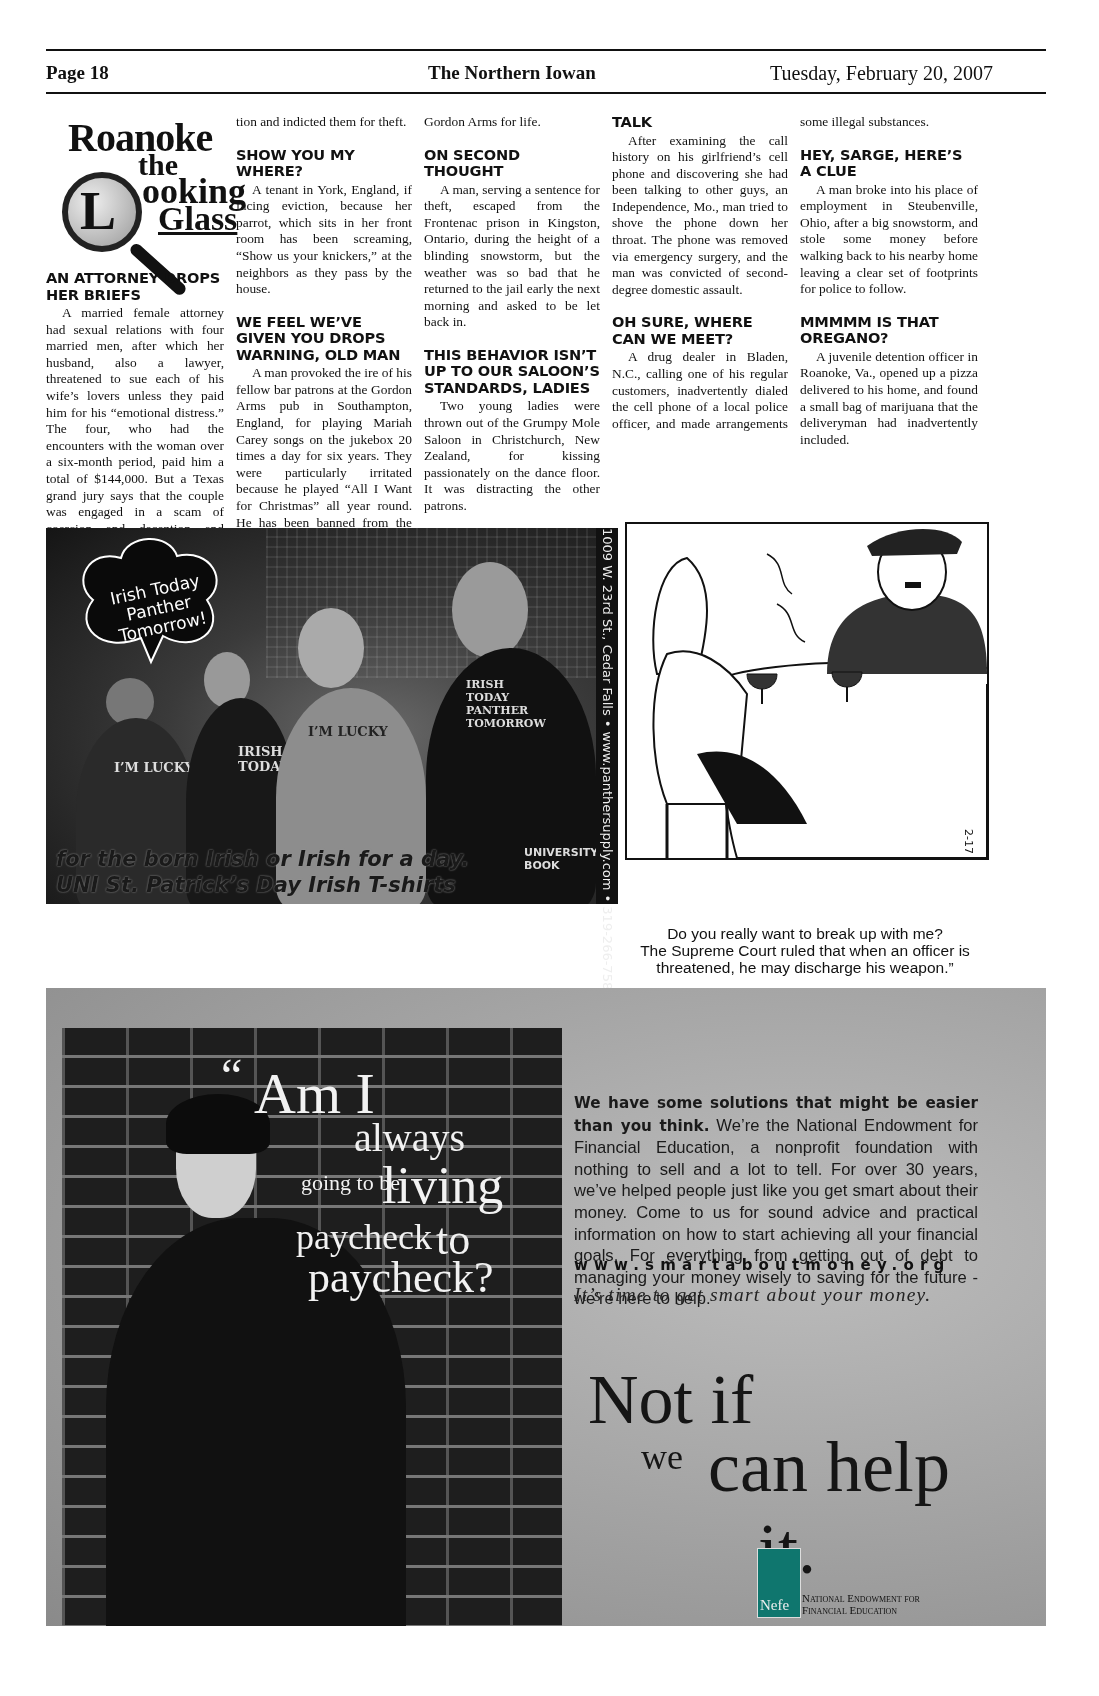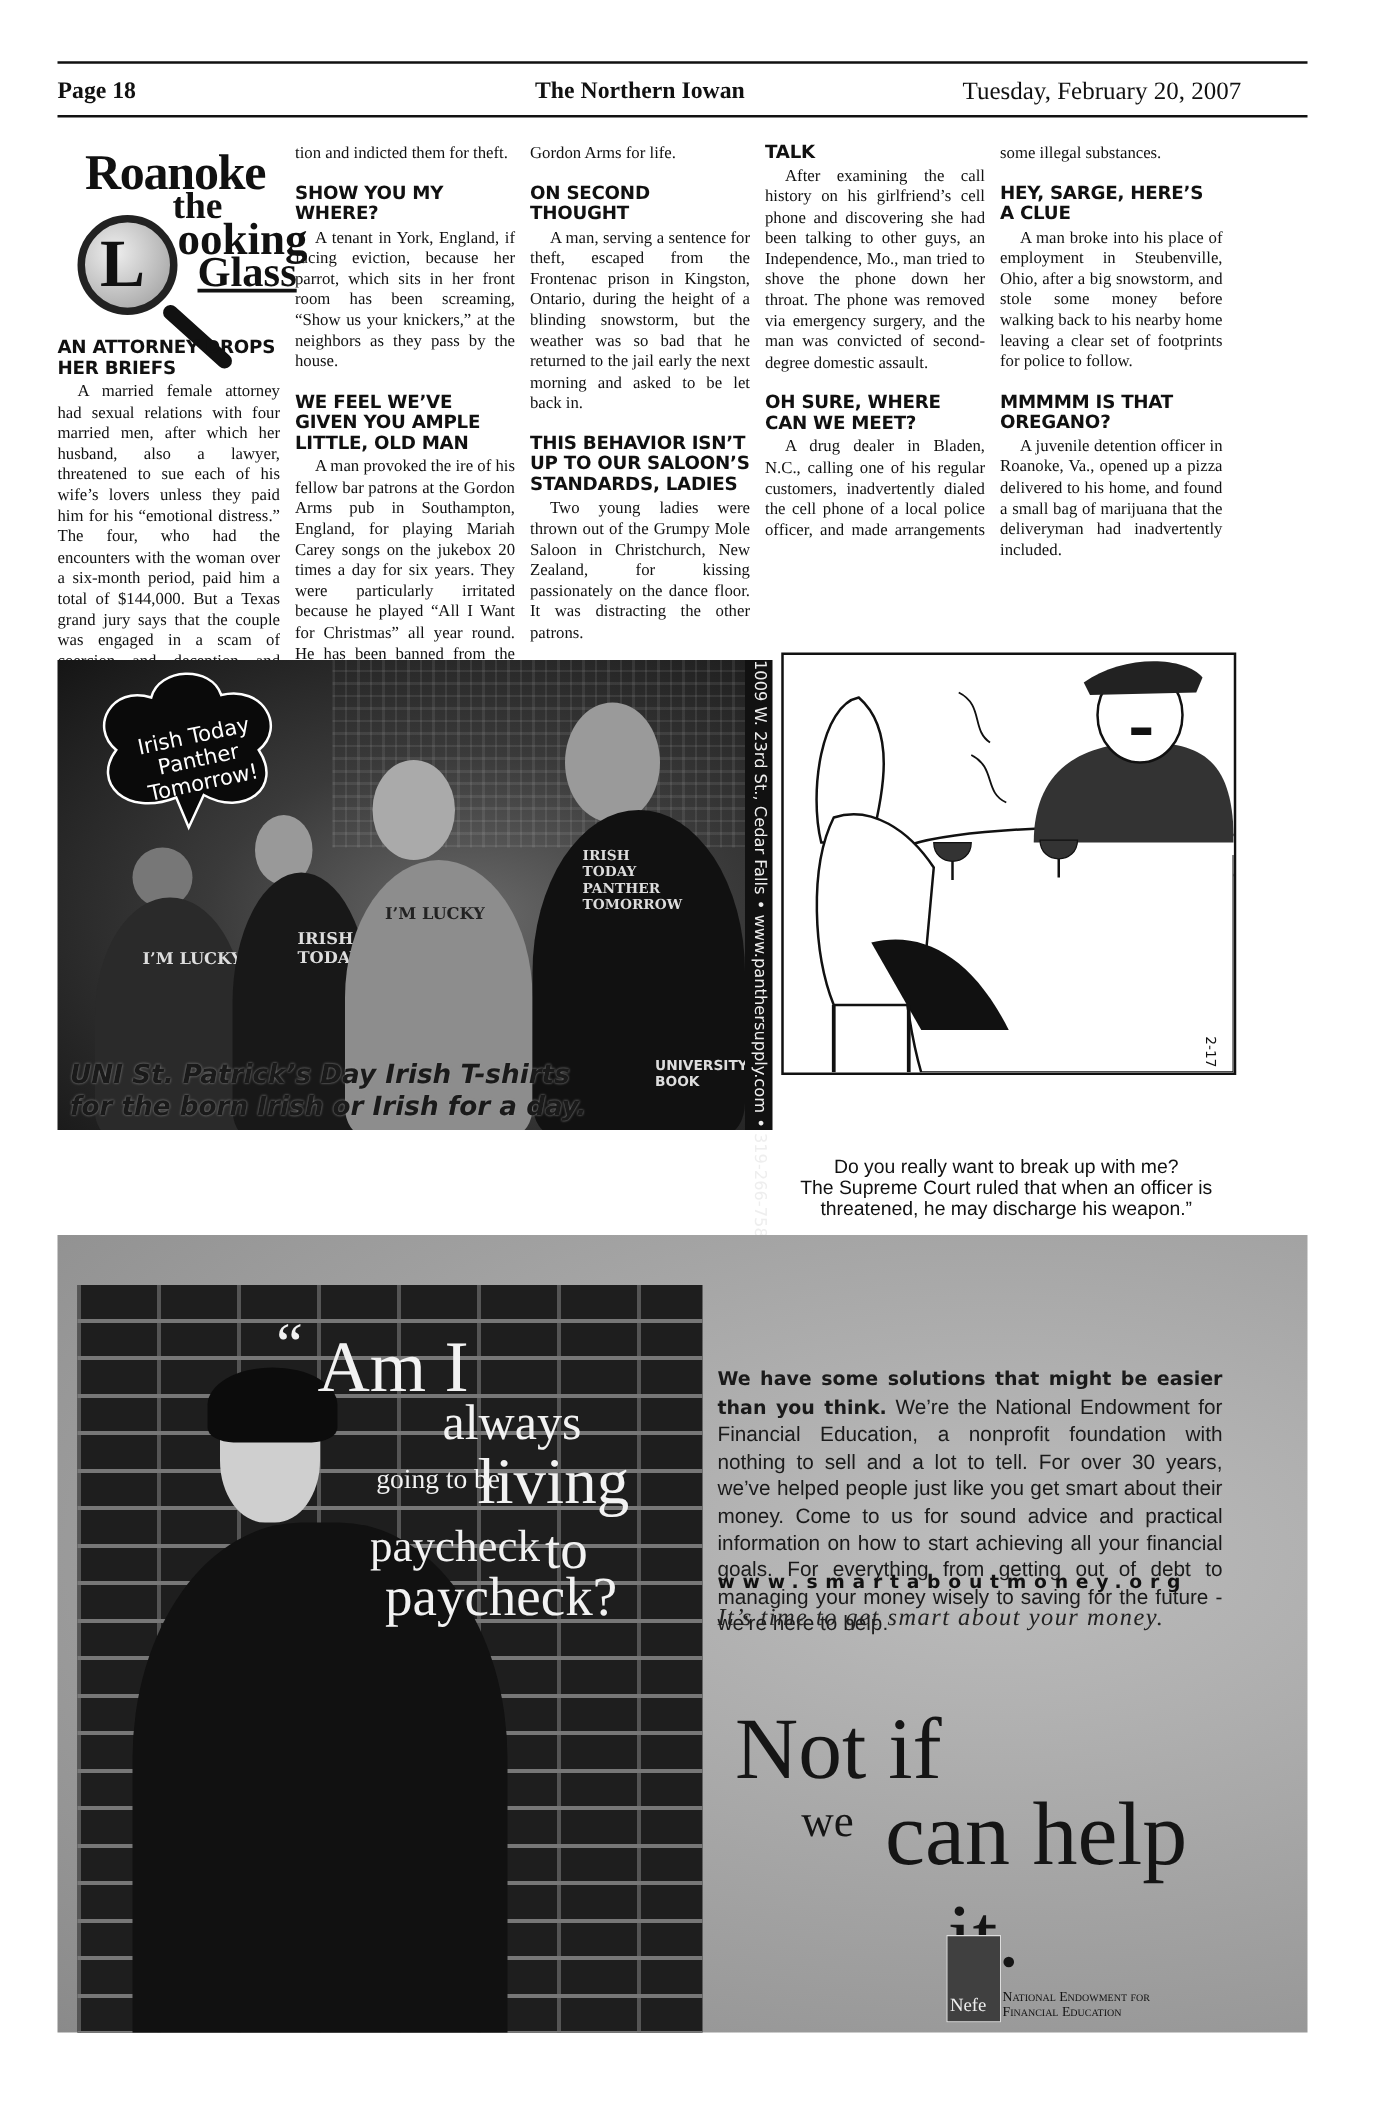--- a/index.html
+++ b/index.html
@@ -42,21 +42,21 @@
   .man{position:absolute;left:60px;top:120px;width:330px;height:520px;}
   .man .face{position:absolute;left:70px;top:0;width:80px;height:110px;border-radius:40% 40% 45% 45%;background:#cfcfcf;}
   .man .hair{position:absolute;left:60px;top:-14px;width:104px;height:60px;border-radius:50% 50% 20% 20%;background:#0c0c0c;}
   .man .body{position:absolute;left:0;top:110px;width:300px;height:420px;background:#111;border-radius:45% 45% 0 0;}
   .quote{position:absolute;color:#f2f2f2;font-family:"Liberation Serif","DejaVu Serif",serif;white-space:nowrap;}
   .copy{position:absolute;left:528px;top:104px;width:404px;font-family:"Liberation Sans",sans-serif;font-size:16.6px;line-height:21.6px;text-align:justify;color:#1a1a1a;}
   .copy b{font-family:"DejaVu Sans",sans-serif;font-weight:bold;font-size:15.2px;}
   .url{position:absolute;left:528px;top:268px;width:404px;font-family:"DejaVu Sans",sans-serif;font-weight:bold;font-size:15px;letter-spacing:6.2px;color:#111;}
   .tag{position:absolute;left:528px;top:296px;font-family:"Liberation Serif",serif;font-style:italic;font-size:19.5px;letter-spacing:1.2px;color:#222;}
   .big{position:absolute;font-family:"Liberation Serif","DejaVu Serif",serif;color:#151515;white-space:nowrap;}
-  .nefe-box{position:absolute;left:757px;top:1548px;width:42px;height:68px;background:#404040;border:1px solid #ddd;}
+  .nefe-box{position:absolute;left:757px;top:1548px;width:42px;height:68px;background:#0f766e;border:1px solid #ddd;}
   .nefe-box span{position:absolute;left:2px;bottom:3px;color:#eee;font-family:"Liberation Serif",serif;font-size:15px;}
   .nefe-name{position:absolute;left:802px;top:1592px;font-family:"Liberation Serif",serif;font-variant:small-caps;font-size:11px;line-height:12px;color:#111;}
 </style>
 </head>
 <body>
 
 <div class="rule" style="top:49px;height:2px;"></div>
 <div class="hdr" style="left:46px;">Page 18</div>
 <div class="hdr" style="left:428px;">The Northern Iowan</div>
 <div class="hdr date" style="left:770px;">Tuesday, February 20, 2007</div>
@@ -75,21 +75,21 @@
 
 <div class="col" style="left:46px;top:270px;width:178px;">
   <div class="hl first">AN ATTORNEY DROPS HER BRIEFS</div>
   <p style="max-height:236px;overflow:hidden;">A married female attorney had sexual relations with four married men, after which her husband, also a lawyer, threatened to sue each of his wife’s lovers unless they paid him for his “emotional distress.” The four, who had the encounters with the woman over a six-month period, paid him a total of $144,000. But a Texas grand jury says that the couple was engaged in a scam of coercion and deception and indicted them for theft.</p>
 </div>
 
 <div class="col" style="left:236px;top:114px;width:176px;">
   <p class="cont">tion and indicted them for theft.</p>
   <div class="hl">SHOW YOU MY WHERE?</div>
   <p>A tenant in York, England, if facing eviction, because her parrot, which sits in her front room has been screaming, “Show us your knickers,” at the neighbors as they pass by the house.</p>
-  <div class="hl">WE FEEL WE’VE GIVEN YOU AMPLE LITTLE, OLD MAN</div>
+  <div class="hl">WE FEEL WE’VE GIVEN YOU DROPS WARNING, OLD MAN</div>
   <p style="max-height:182px;overflow:hidden;">A man provoked the ire of his fellow bar patrons at the Gordon Arms pub in Southampton, England, for playing Mariah Carey songs on the jukebox 20 times a day for six years. They were particularly irritated because he played “All I Want for Christmas” all year round. He has been banned from the Gordon Arms for life.</p>
 </div>
 
 <div class="col" style="left:424px;top:114px;width:176px;">
   <p class="cont">Gordon Arms for life.</p>
   <div class="hl">ON SECOND THOUGHT</div>
   <p>A man, serving a sentence for theft, escaped from the Frontenac prison in Kingston, Ontario, during the height of a blinding snowstorm, but the weather was so bad that he returned to the jail early the next morning and asked to be let back in.</p>
   <div class="hl">THIS BEHAVIOR ISN’T UP TO OUR SALOON’S STANDARDS, LADIES</div>
   <p>Two young ladies were thrown out of the Grumpy Mole Saloon in Christchurch, New Zealand, for kissing passionately on the dance floor. It was distracting the other patrons.</p>
   <div class="hl" style="margin-top:12px;">HONEY, I THINK WE SHOULD HAVE A LITTLE</div>
@@ -125,22 +125,22 @@
   <div class="head" style="left:158px;top:124px;width:46px;height:56px;background:#999;"></div>
   <div class="person" style="left:140px;top:170px;width:110px;height:210px;background:#181818;"></div>
   <div class="shirt-txt" style="left:160px;top:216px;width:70px;margin-left:32px;">IRISH TODAY</div>
   <div class="head" style="left:252px;top:80px;width:66px;height:80px;background:#aaa;"></div>
   <div class="person" style="left:230px;top:160px;width:150px;height:220px;background:#8d8d8d;"></div>
   <div class="shirt-txt" style="left:262px;top:196px;color:#222;">I’M LUCKY</div>
   <div class="head" style="left:406px;top:34px;width:76px;height:96px;background:#9a9a9a;"></div>
   <div class="person" style="left:380px;top:120px;width:170px;height:260px;background:#111;"></div>
   <div class="shirt-txt" style="left:420px;top:150px;width:60px;font-size:11px;">IRISH TODAY PANTHER TOMORROW</div>
   <div class="promo">
+    <div>for the born Irish or Irish for a day.</div>
     <div>UNI St. Patrick’s Day Irish T-shirts</div>
-    <div>for the born Irish or Irish for a day.</div>
   </div>
   <div class="store-logo">UNIVERSITY BOOK</div>
 </div>
 <div class="vert">
     <span>1009 W. 23rd St., Cedar Falls • www.panthersupply.com • 319-266-7581</span>
   </div>
 
 <div class="cartoon">
   <svg width="360" height="334" viewBox="0 0 360 334">
 

